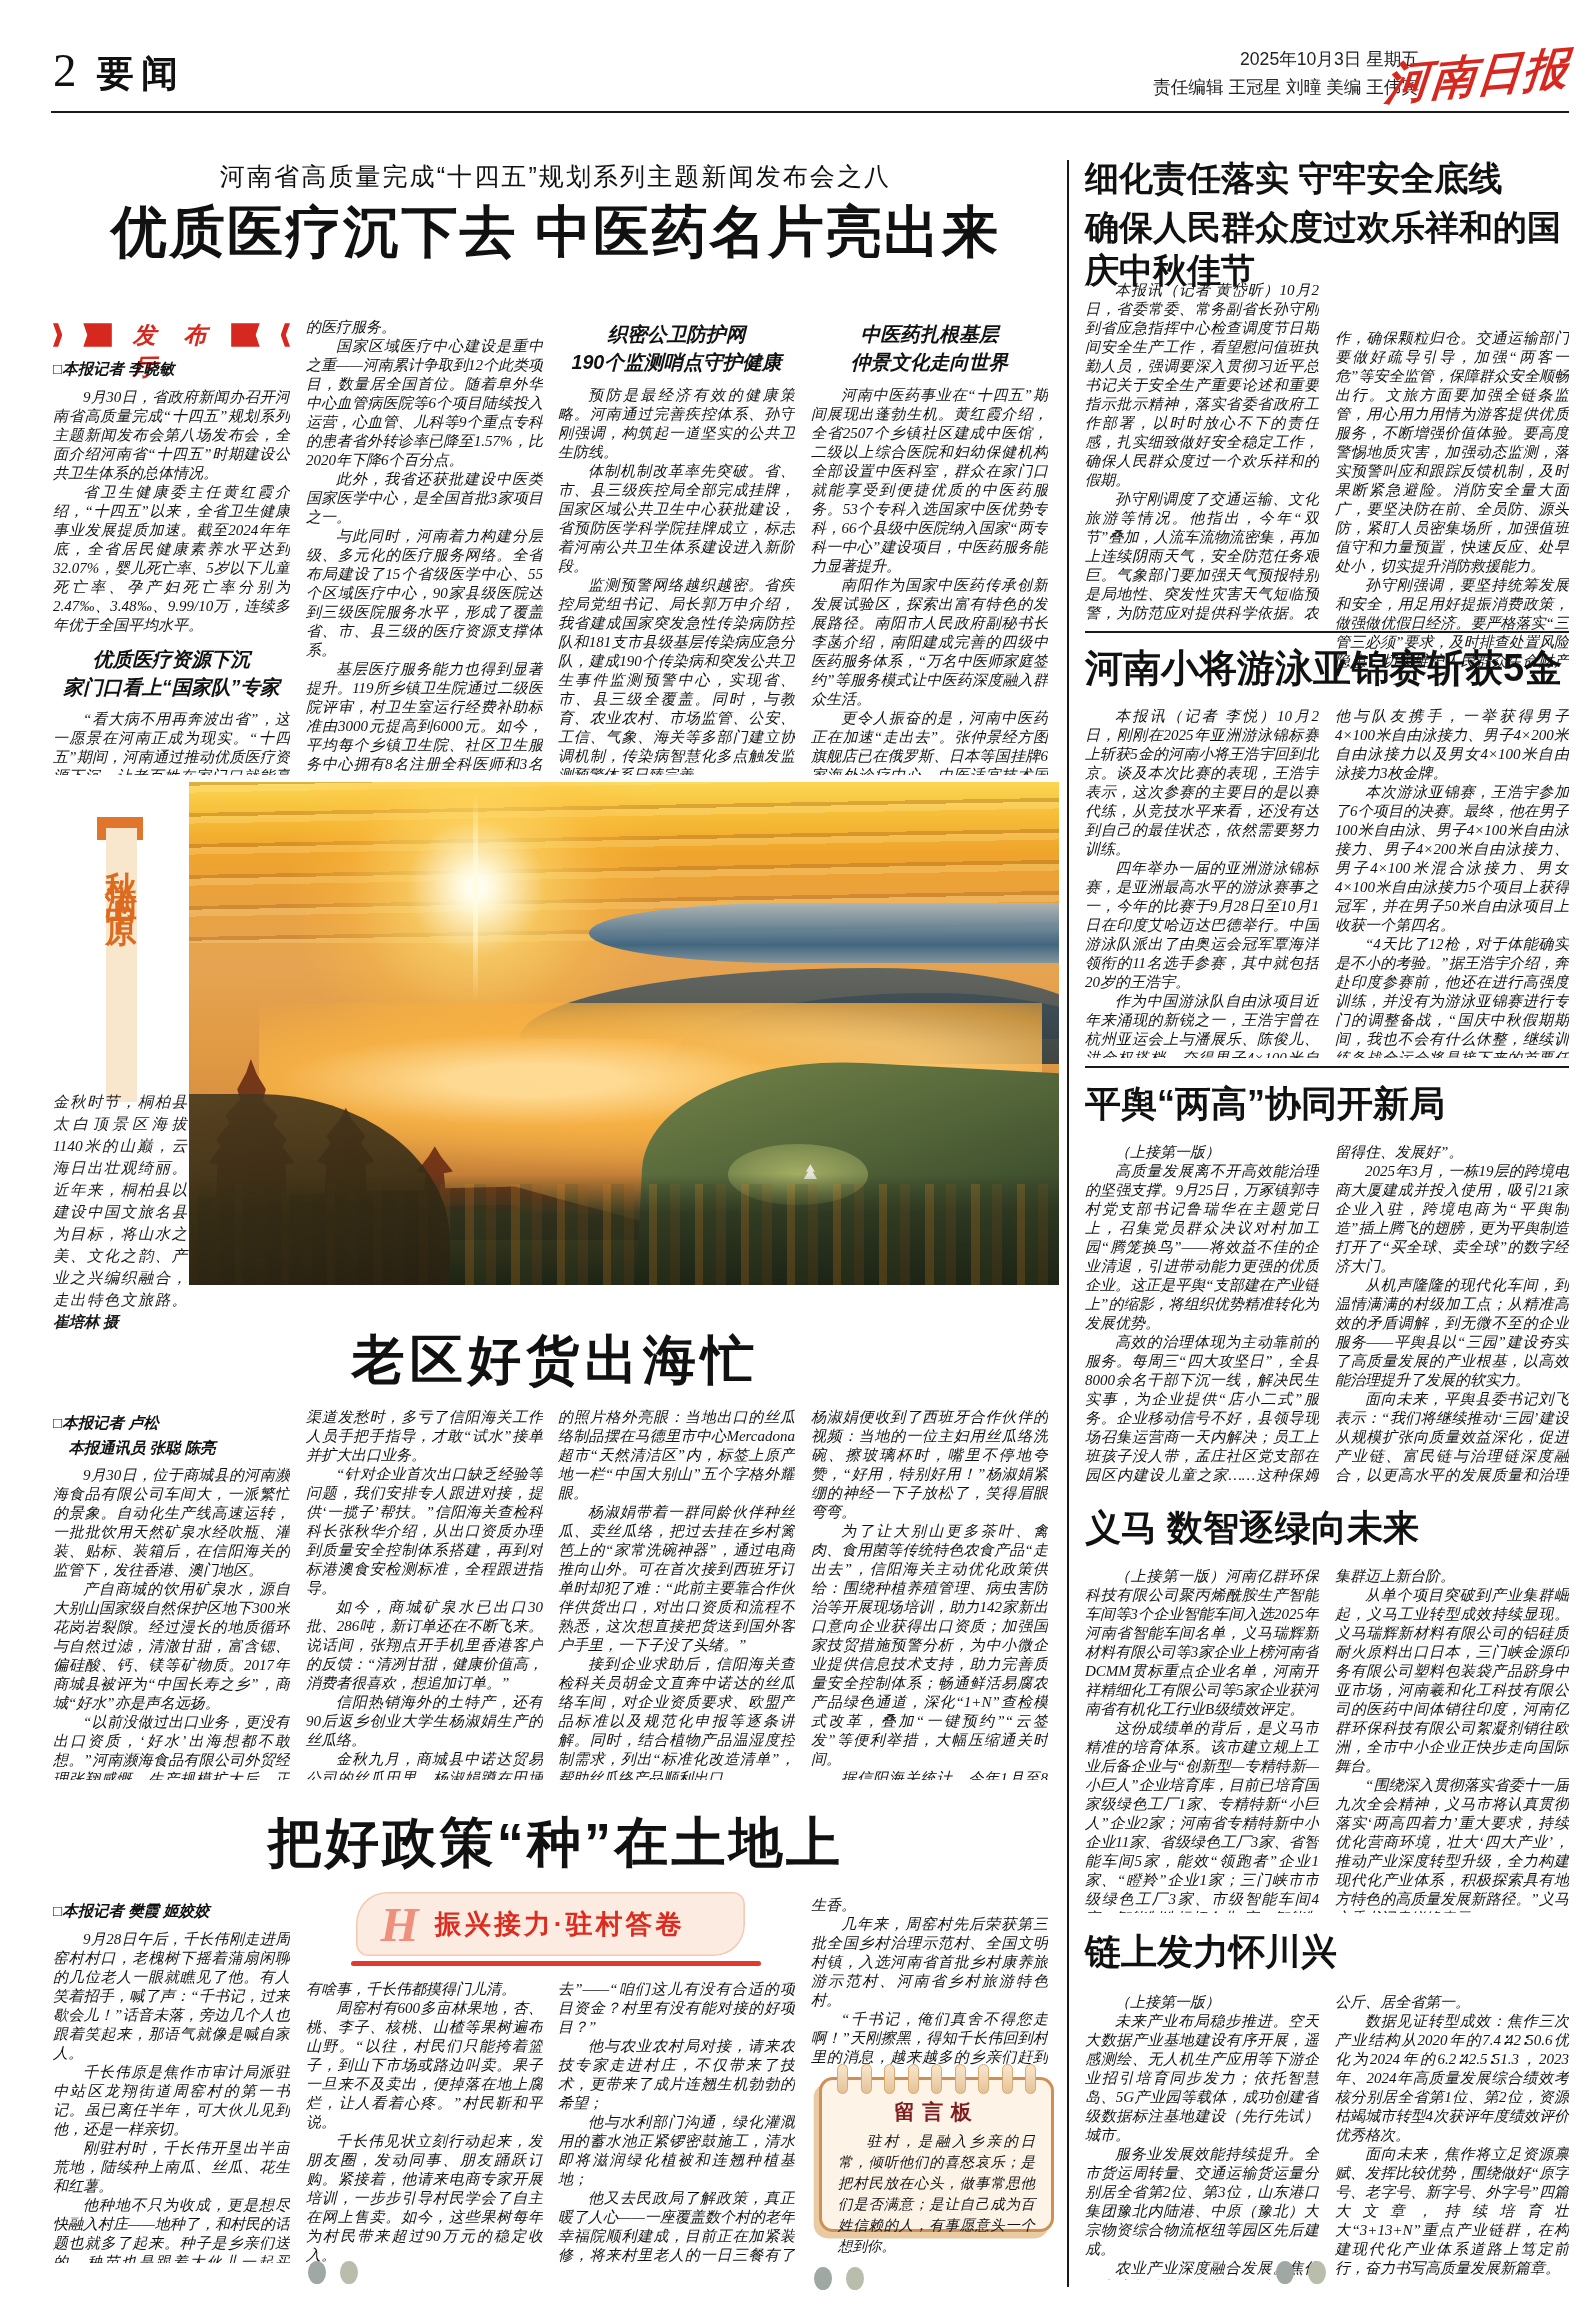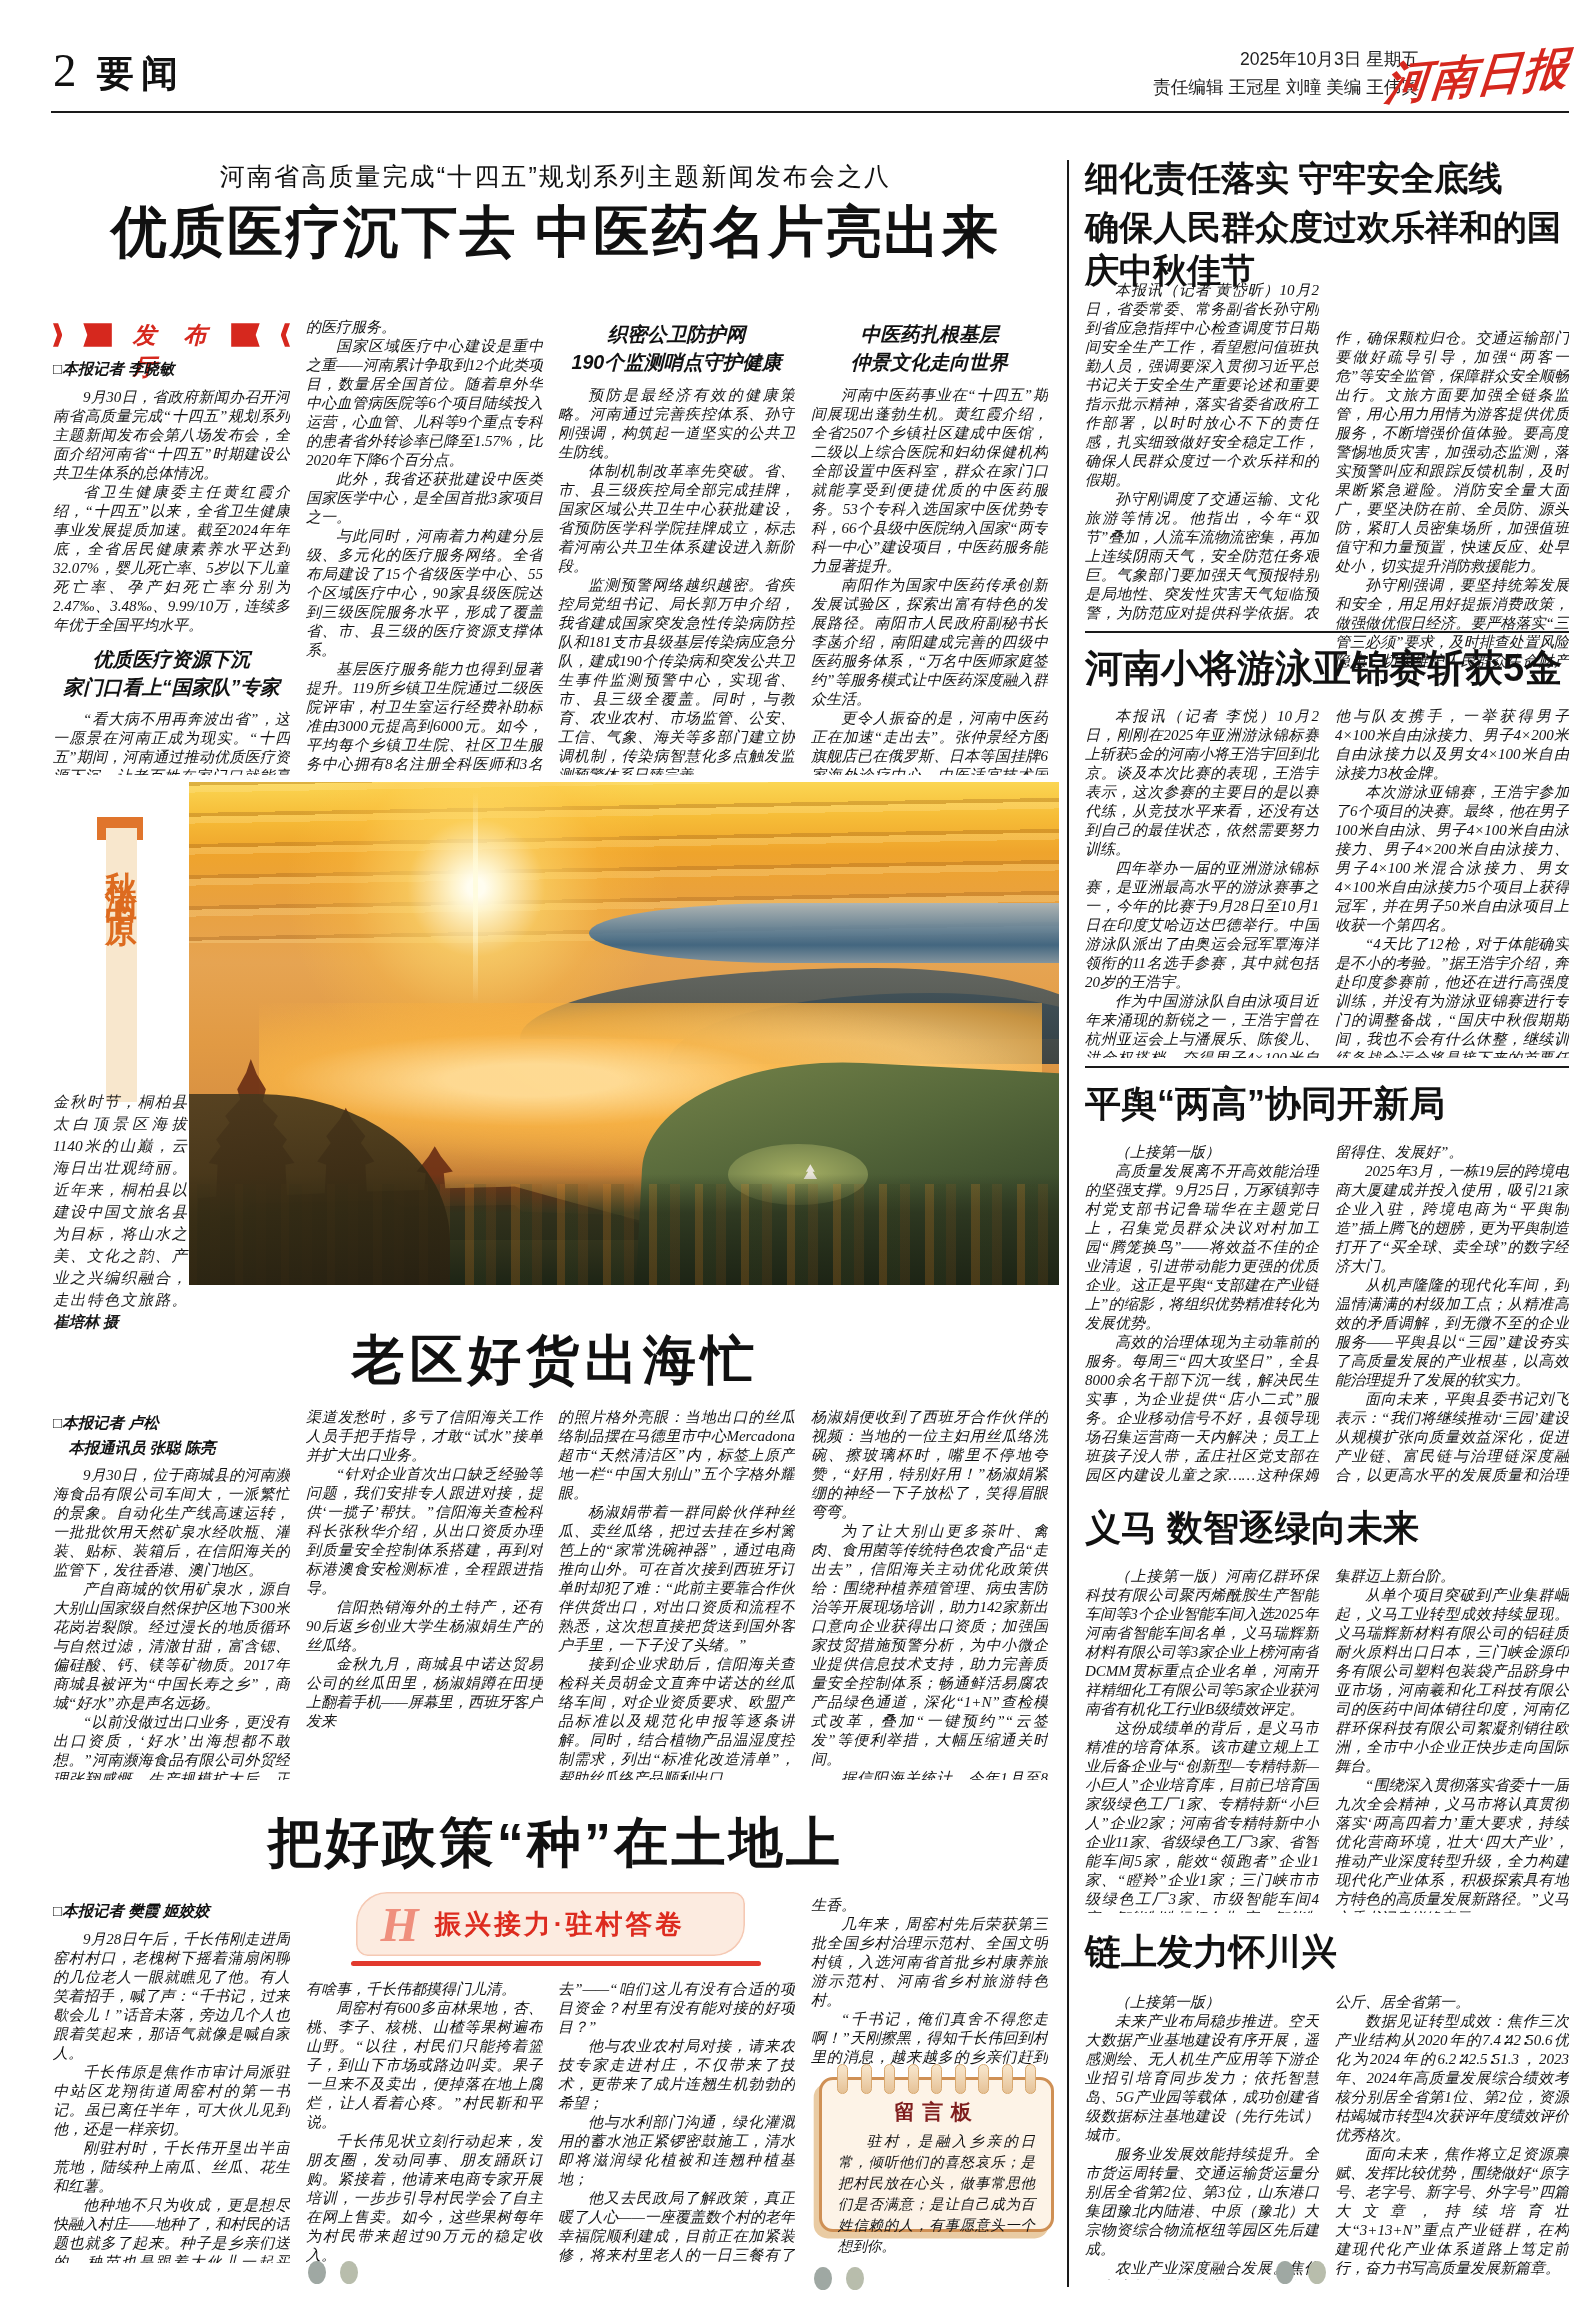--- a/index.html
+++ b/index.html
@@ -209,20 +209,21 @@
     <div>
         <p>9月30日，位于商城县的河南濒海食品有限公司车间大，一派繁忙的景象。自动化生产线高速运转，一批批饮用天然矿泉水经吹瓶、灌装、贴标、装箱后，在信阳海关的监管下，发往香港、澳门地区。</p>
         <p>产自商城的饮用矿泉水，源自大别山国家级自然保护区地下300米花岗岩裂隙。经过漫长的地质循环与自然过滤，清澈甘甜，富含锶、偏硅酸、钙、镁等矿物质。2017年商城县被评为“中国长寿之乡”，商城“好水”亦是声名远扬。</p>
         <p>“以前没做过出口业务，更没有出口资质，‘好水’出海想都不敢想。”河南濒海食品有限公司外贸经理张翔感慨，生产规模扩大后，正在为拓宽出口</p>
       </div>
   </div>
   <div class="abs col" style="left:306px;top:1408px;width:237px;height:372px;">
     <div>
         <p class="cont">渠道发愁时，多亏了信阳海关工作人员手把手指导，才敢“试水”接单并扩大出口业务。</p>
         <p>“针对企业首次出口缺乏经验等问题，我们安排专人跟进对接，提供‘一揽子’帮扶。”信阳海关查检科科长张秋华介绍，从出口资质办理到质量安全控制体系搭建，再到对标港澳食安检测标准，全程跟进指导。</p>
+        <p>如今，商城矿泉水已出口30批、286吨，新订单还在不断飞来。说话间，张翔点开手机里香港客户的反馈：“清冽甘甜，健康价值高，消费者很喜欢，想追加订单。”</p>
         <p>信阳热销海外的土特产，还有90后返乡创业大学生杨淑娟生产的丝瓜络。</p>
         <p>金秋九月，商城县中诺达贸易公司的丝瓜田里，杨淑娟蹲在田埂上翻着手机——屏幕里，西班牙客户发来</p>
       </div>
   </div>
   <div class="abs col" style="left:558px;top:1408px;width:237px;height:372px;">
     <div>
         <p class="cont">的照片格外亮眼：当地出口的丝瓜络制品摆在马德里市中心Mercadona超市“天然清洁区”内，标签上原产地一栏“中国大别山”五个字格外耀眼。</p>
         <p>杨淑娟带着一群同龄伙伴种丝瓜、卖丝瓜络，把过去挂在乡村篱笆上的“家常洗碗神器”，通过电商推向山外。可在首次接到西班牙订单时却犯了难：“此前主要靠合作伙伴供货出口，对出口资质和流程不熟悉，这次想直接把货送到国外客户手里，一下子没了头绪。”</p>
         <p>接到企业求助后，信阳海关查检科关员胡金文直奔中诺达的丝瓜络车间，对企业资质要求、欧盟产品标准以及规范化申报等逐条讲解。同时，结合植物产品温湿度控制需求，列出“标准化改造清单”，帮助丝瓜络产品顺利出口。</p>
         <p>首柜7箱丝瓜络洗碗擦出口不久，</p>

